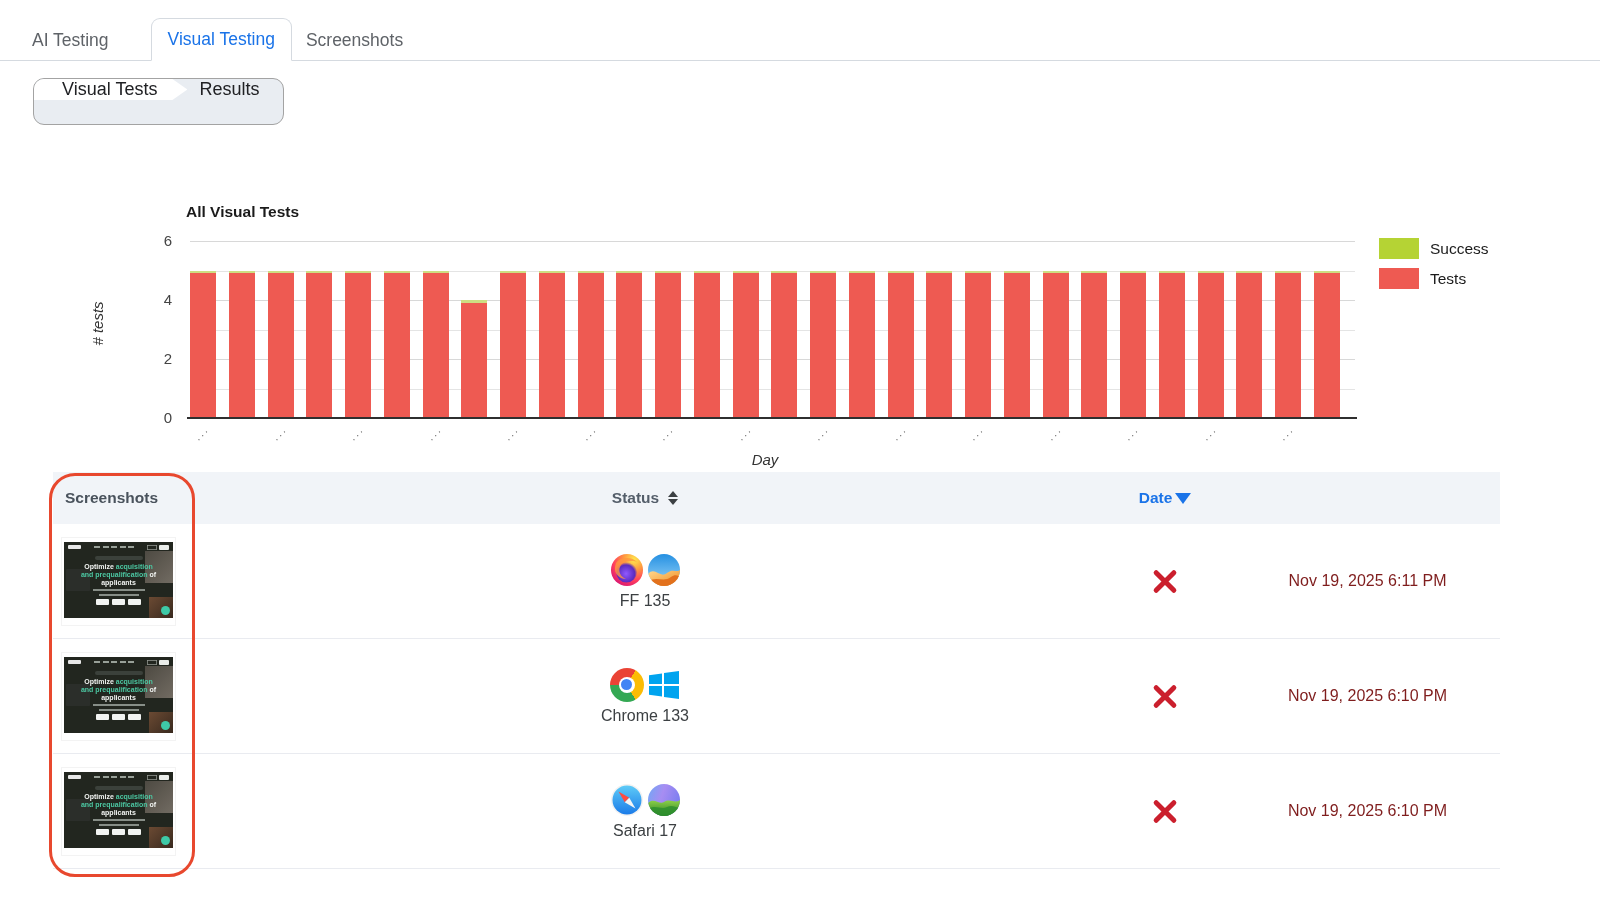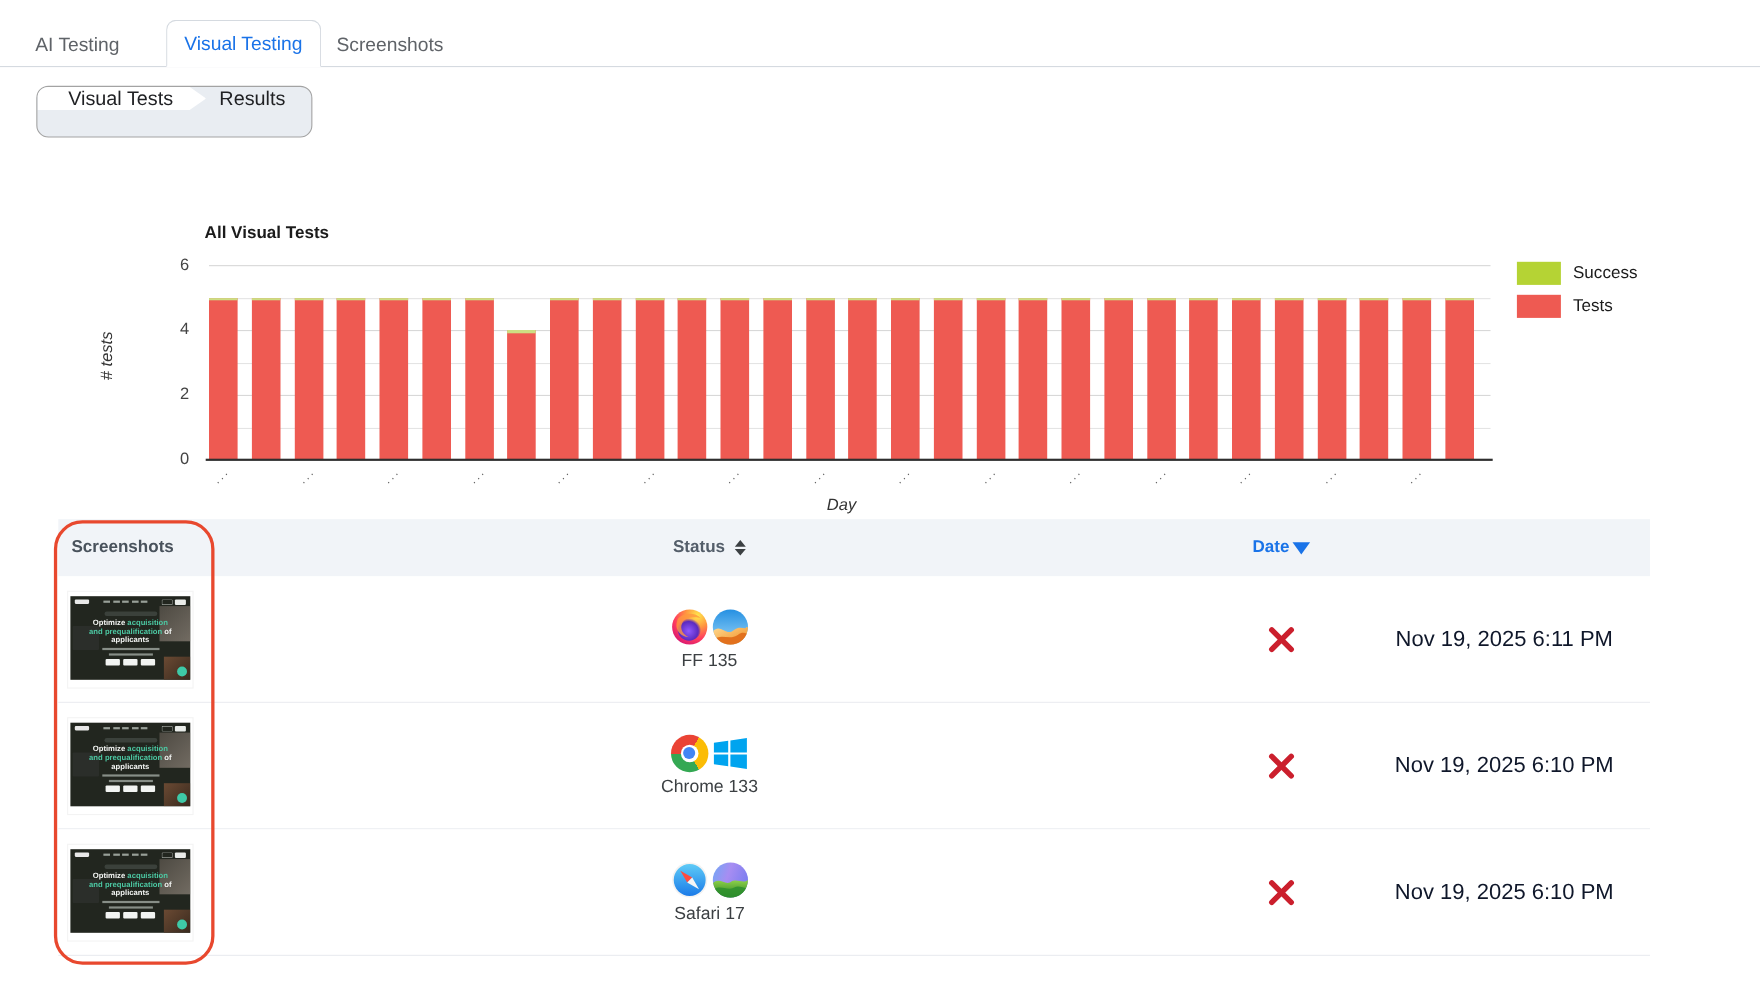--- a/index.html
+++ b/index.html
@@ -48,21 +48,21 @@
   .cell-shot{padding-left:9px;}
   .cell-env{display:flex;flex-direction:column;align-items:center;justify-content:center;}
   .env-icons{display:flex;align-items:center;gap:3px;}
   .env-icons svg,.env-icons .cssicon{width:34px;height:34px;display:block;}
   .env-label{font-size:16px;color:#3c4043;margin-top:5px;}
   .cell-status{display:flex;justify-content:center;}
   .xmark{position:relative;width:26px;height:26px;display:inline-block;}
   .xmark i{position:absolute;left:-2px;top:10.5px;width:30px;height:5px;border-radius:2.5px;background:#cb1f2d;}
   .xmark .b1{transform:rotate(45deg);}
   .xmark .b2{transform:rotate(-45deg);}
-  .cell-date{text-align:center;font-size:20px;color:#0f172a;}
+  .cell-date{text-align:center;font-size:16px;color:#7f1d1d;}
 
   
   .chrome-icon{border-radius:50%;background:conic-gradient(from 30deg,#fbbc05 0 120deg,#34a853 0 240deg,#ea4335 0 360deg);position:relative;}
   .chrome-icon::before{content:'';position:absolute;left:9px;top:9px;width:16px;height:16px;border-radius:50%;background:#fff;}
   .chrome-icon::after{content:'';position:absolute;left:11.5px;top:11.5px;width:11px;height:11px;border-radius:50%;background:#4285f4;}
 
   
   .thumb{width:113px;height:87px;background:#fff;position:relative;box-shadow:0 0 0 1px #f3f3f3;}
   .thumb-site{position:absolute;left:2px;right:2px;top:4px;bottom:7px;background:#22261f;overflow:hidden;}
   .site-nav{display:flex;align-items:center;justify-content:space-between;padding:3px 4px 2px;}

